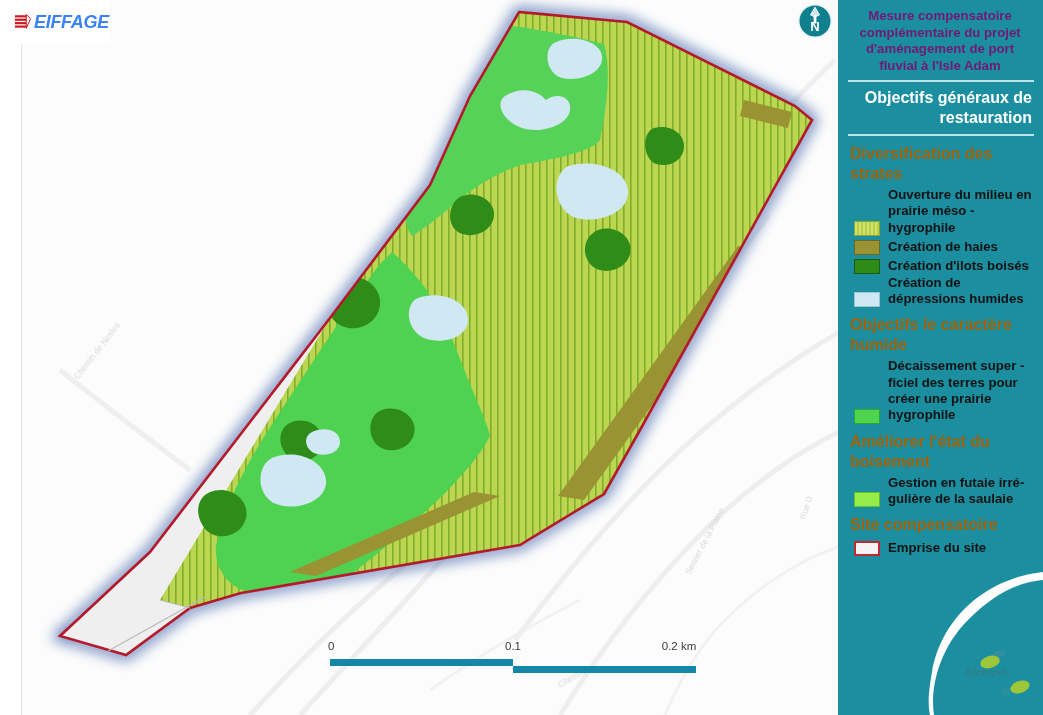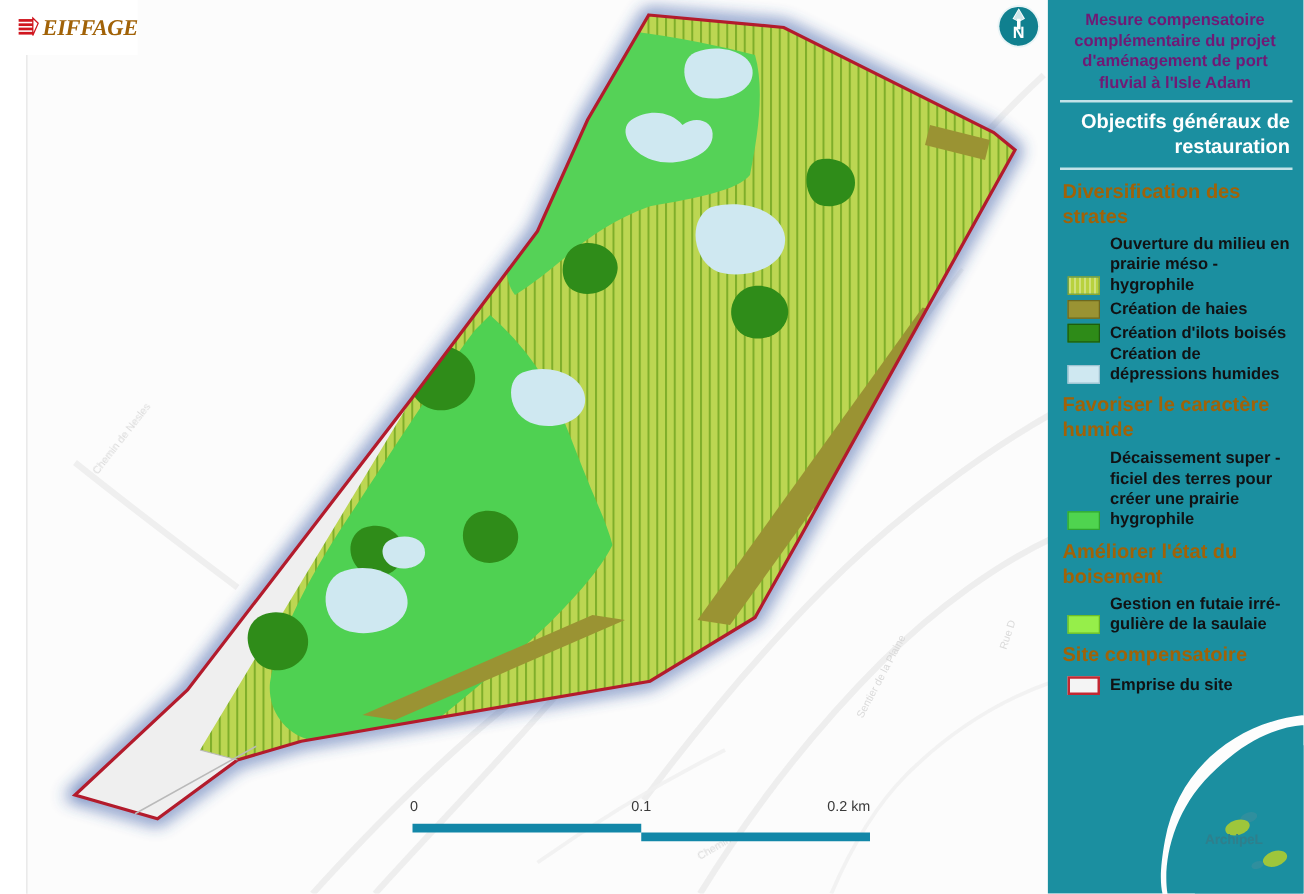--- a/index.html
+++ b/index.html
@@ -30,23 +30,23 @@
   }
 
   
   .logo-box{
     position:absolute;left:10px;top:0;width:100px;height:44px;
     background:#ffffff;z-index:40;
     display:flex;align-items:center;padding-left:4px;box-sizing:border-box;
   }
   .logo-mark{width:18px;height:18px;margin-right:2px;flex:0 0 auto;}
   .logo-word{
-    font-family:Liberation Serif, serif;
+    font-family:Liberation Sans, sans-serif;
     font-style:italic;font-weight:bold;font-size:18px;
-    color:#a16207;letter-spacing:-.3px;
+    color:#3b82f6;letter-spacing:-.3px;
   }
 
   
   .north-arrow{position:absolute;left:796px;top:2px;width:38px;height:38px;z-index:40;}
 
   
   .scalebar{position:absolute;left:328px;top:640px;width:380px;height:40px;z-index:35;}
   .sb-label{position:absolute;font-size:11.5px;color:#3a3a3a;font-family:"Liberation Sans",sans-serif;}
   .sb-l0{left:0px;top:0px;}
   .sb-l1{left:177px;top:0px;}
@@ -297,21 +297,21 @@
           <span class="swatch sw-ilot"></span>
           <span class="legend-label">Création d'ilots boisés</span>
         </div>
         <div class="legend-row">
           <span class="swatch sw-depr"></span>
           <span class="legend-label">Création de dépressions humides</span>
         </div>
       </div>
 
       <div>
-        <div class="sec-head">Favoriser le caractère humide</div>
+        <div class="sec-head">Objectifs le caractère humide</div>
         <div class="legend-row">
           <span class="swatch sw-decais"></span>
           <span class="legend-label">Décaissement super -ficiel des terres pour créer une prairie hygrophile</span>
         </div>
       </div>
 
       <div>
         <div class="sec-head">Améliorer l'état du boisement</div>
         <div class="legend-row">
           <span class="swatch sw-futaie"></span>

